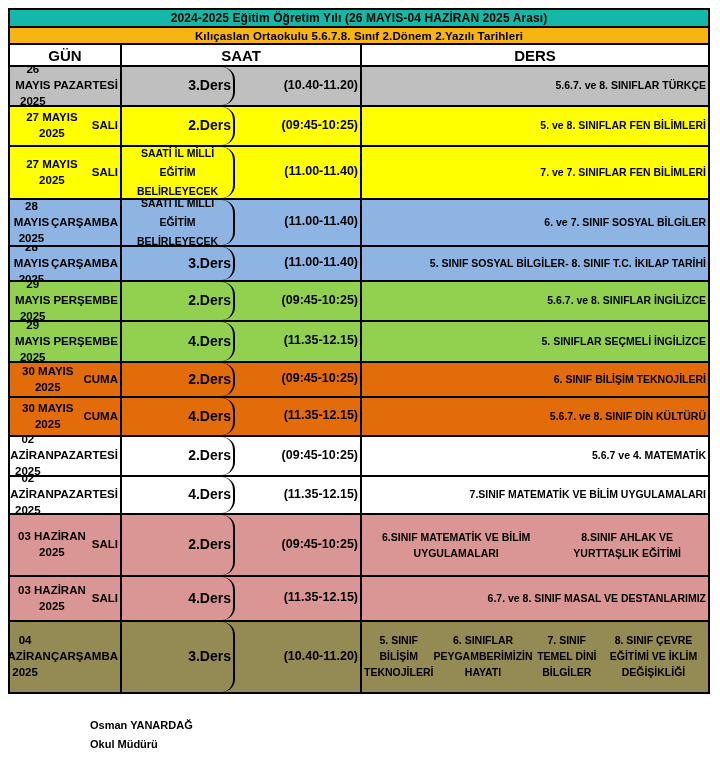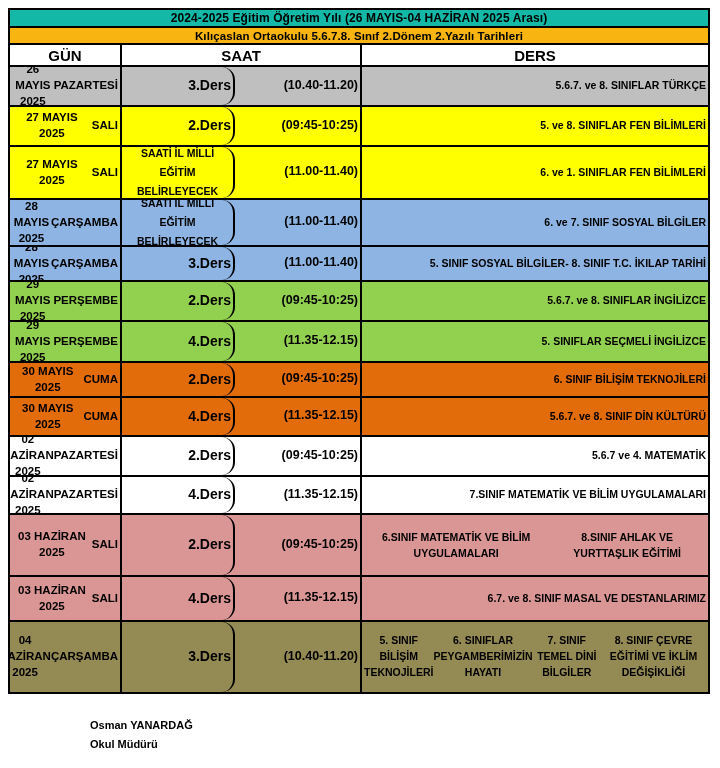--- a/index.html
+++ b/index.html
@@ -79,21 +79,21 @@
           </div>
   </div>
         <div class="row" style="height: 53px; background: rgb(255, 255, 0);">
     <div class="cell c-gun">
       <div>27 MAYIS 2025</div>
       <div>SALI</div>
     </div>
     <div class="cell c-lesson small">SAATİ İL MİLLİ EĞİTİM BELİRLEYECEK</div>
     <div class="cell c-time">(11.00-11.40)</div>
     <div class="cell c-ders">
-            <div>6. ve 1. SINIFLAR FEN BİLİMLERİ</div>
+            <div>7. ve 7. SINIFLAR FEN BİLİMLERİ</div>
           </div>
   </div>
         <div class="row" style="height: 47px; background: rgb(141, 180, 226);">
     <div class="cell c-gun">
       <div>28 MAYIS 2025</div>
       <div>ÇARŞAMBA</div>
     </div>
     <div class="cell c-lesson small">SAATİ İL MİLLİ EĞİTİM BELİRLEYECEK</div>
     <div class="cell c-time">(11.00-11.40)</div>
     <div class="cell c-ders">

